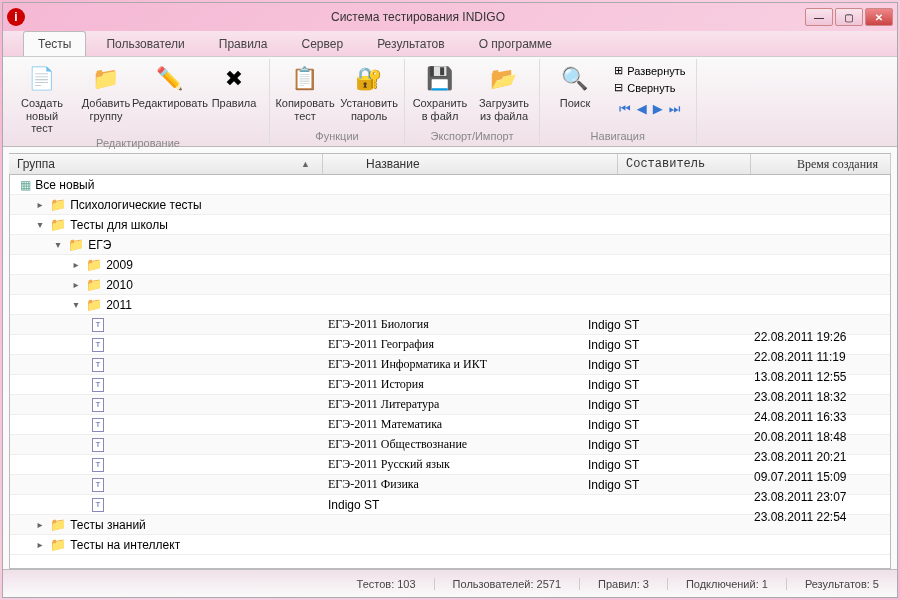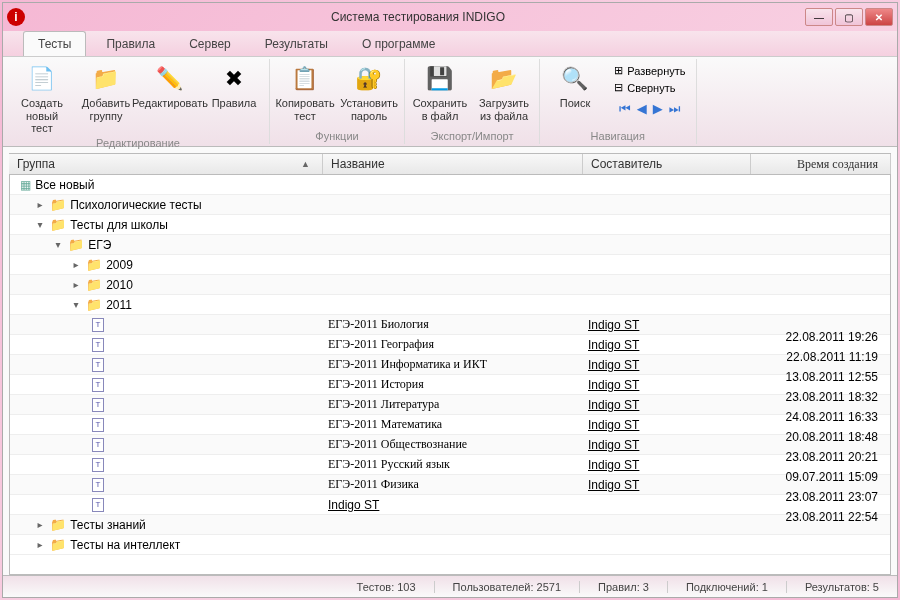--- a/index.html
+++ b/index.html
@@ -24,61 +24,62 @@
 .ribitem .ricon { width: 32px; height: 32px; display: flex; align-items: center; justify-content: center; font-size: 22px; }
 .ribitem .rlabel { font-size: 11px; text-align: center; color: #333; line-height: 1.15; margin-top: 2px; }
 .ribsmall { display: flex; flex-direction: column; gap: 2px; padding-top: 2px; }
 .ribsmall .smrow { display: flex; align-items: center; gap: 4px; font-size: 11px; cursor: pointer; padding: 1px 4px; }
 .navbtns { display: flex; gap: 6px; justify-content: center; margin-top: 4px; }
 .navbtns span { color: #3575d4; cursor: pointer; font-size: 13px; }
 
 .gridhead { height: 22px; background: linear-gradient(#f8f8f8, #e8e8e8); display: flex; border: 1px solid #bbb; border-left: none; border-right: none; font-size: 12px; color: #333; margin: 6px 6px 0 6px; }
 .gridhead .col { padding: 3px 8px; border-right: 1px solid #ccc; }
 .col-group { width: 314px; display: flex; justify-content: space-between; align-items: center; }
-.col-name { width: 260px; }
-.col-author { flex: 1; }
+.col-name { width: 260px; margin-left: 35px; }
+.col-author { flex: 1; font-family: Liberation Mono, monospace; }
 .col-date { width: 140px; text-align: right; padding-right: 12px !important; font-family: Liberation Serif, serif; }
 
 .gridbody { flex: 1; overflow: auto; margin: 0 6px; border: 1px solid #bbb; border-top: none; background: #fff; }
 .row { display: flex; height: 20px; align-items: center; font-size: 12px; border-bottom: 1px solid #eee; }
 .row:nth-child(even) { background: #fafafa; }
 .row .cell { padding: 0 4px; overflow: hidden; white-space: nowrap; }
 .cell.group { width: 314px; display: flex; align-items: center; }
 .cell.name { width: 260px; font-family: Liberation Serif, serif; }
-.cell.author { flex: 1; text-decoration: underline; }
-.cell.date { width: 140px; text-align: right; padding-right: 12px; margin-top: 24px; }
+.cell.author { flex: 1; }
+.cell.date { width: 140px; padding-right: 12px; margin-top: 24px; }
 .expander { width: 12px; display: inline-flex; justify-content: center; color: #666; cursor: pointer; font-size: 10px; }
 .folder { color: #f5c542; margin: 0 4px; font-size: 13px; }
 .testicon { width: 12px; height: 14px; border: 1px solid #88b; display: inline-flex; align-items: center; justify-content: center; font-size: 8px; color: #55a; margin: 0 4px; background: #fff; }
 .allicon { color: #6a9; margin: 0 4px; }
 
-.statusbar { height: 22px; background: linear-gradient(#f0e0e8, #fafafa); border-top: 1px solid #bbb; display: flex; align-items: center; font-size: 11px; color: #444; text-align: center; }
+.statusbar { height: 28px; background: linear-gradient(#f0e0e8, #fafafa); border-top: 1px solid #bbb; display: flex; align-items: center; font-size: 11px; color: #444; text-align: center; }
 .statusbar .statcell { padding: 0 18px; border-left: 1px solid #ccc; }
 .statusbar .statcell:first-child { border-left: none; margin-left: auto; }
 .sorticon { font-size: 9px; color: #666; margin-right: 4px; }
 </style>
 </head>
 <body>
 
 <div class="window">
   <div class="titlebar">
     <div class="appicon">i</div>
     <div class="title">Система тестирования INDIGO</div>
     <div class="winbtns">
       <div class="winbtn">—</div>
       <div class="winbtn">▢</div>
       <div class="winbtn close">✕</div>
     </div>
   </div>
 
   <div class="tabsrow" id="tabsrow">
       <div class="tab active">Тесты</div>
+      <div class="tab">Пользователи</div>
       <div class="tab">Правила</div>
       <div class="tab">Сервер</div>
-      <div class="tab">Результаты</div>
+      <div class="tab">Результатов</div>
       <div class="tab">О программе</div>
     </div>
 
   <div class="ribbon" id="ribbon">
       <div class="ribgroup">
         <div class="items">
           <div class="ribitem">
             <div class="ricon">📄</div>
             <div class="rlabel">Создать новый тест</div>
           </div>

